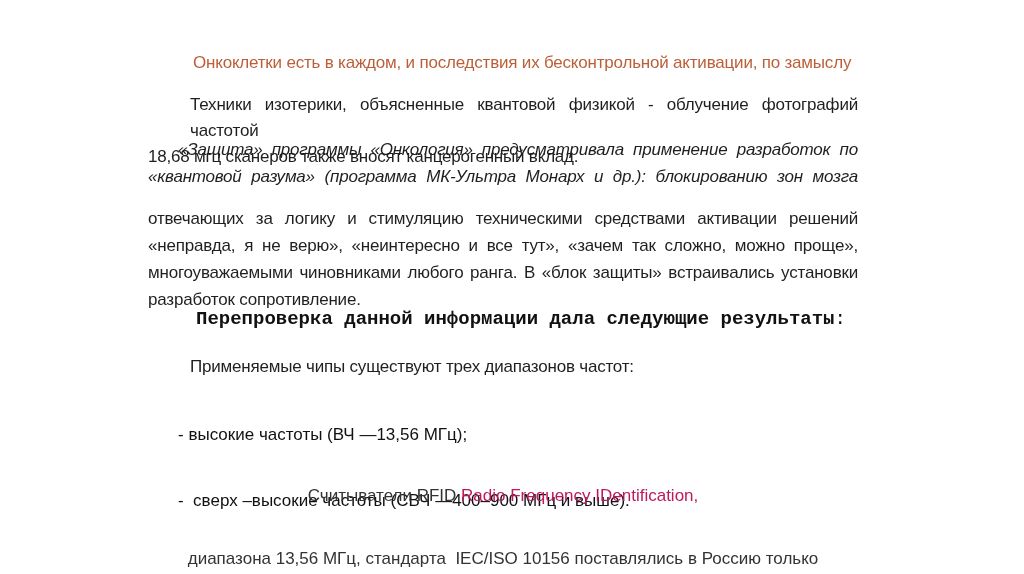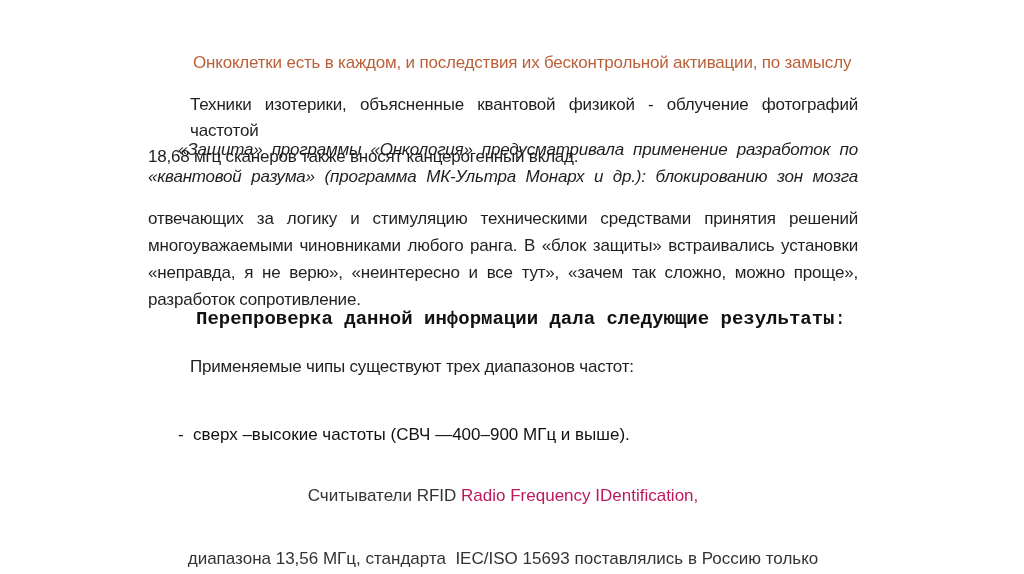--- a/index.html
+++ b/index.html
@@ -93,37 +93,38 @@
     <span class="line indent42 just">Техники изотерики, объясненные квантовой физикой - облучение фотографий частотой</span>
     <span class="line">18,68 мгц сканеров также вносят канцерогенный вклад.</span>
   </div>
 
   <div class="col toptext protect">
     <span class="line indent30 just">«Защита» программы «Онкология» предусматривала применение разработок по</span>
     <span class="line just">«квантовой разума» (программа МК-Ультра Монарх и др.): блокированию зон мозга</span>
   </div>
 
   <div class="col toptext blocking">
-    <span class="line just">отвечающих за логику и стимуляцию техническими средствами принятия решений</span>
+    <span class="line just">отвечающих за логику и стимуляцию техническими средствами активации решений</span>
+    <span class="line just">«неправда, я не верю», «неинтересно и все тут», «зачем так сложно, можно проще»,</span>
     <span class="line just">многоуважаемыми чиновниками любого ранга. В «блок защиты» встраивались установки</span>
-    <span class="line just">«неправда, я не верю», «неинтересно и все тут», «зачем так сложно, можно проще»,</span>
     <span class="line">разработок сопротивление.</span>
   </div>
 
   <div class="col recheck">
     <span class="bold">Перепроверка данной информации дала следующие результаты</span><span>:</span>
   </div>
 
   <div class="col chips-intro">Применяемые чипы существуют трех диапазонов частот:</div>
 
   <div class="col freq-list">
+    <span class="line">- высокие частоты (ВЧ —13,56 МГц);</span>
     <span class="line">-  сверх –высокие частоты (СВЧ —400–900 МГц и выше).</span>
   </div>
 
   <div class="col rfid">
     <span class="line"><span>Считыватели RFID </span><span class="muted">Radio Frequency IDentification,</span></span>
-    <span class="line">диапазона 13,56 МГц, стандарта  IEC/ISO 15693 поставлялись в Россию только</span>
+    <span class="line">диапазона 13,56 МГц, стандарта  IEC/ISO 10156 поставлялись в Россию только</span>
     
     
     
   </div>
 
 </div>
 
 </body></html>

